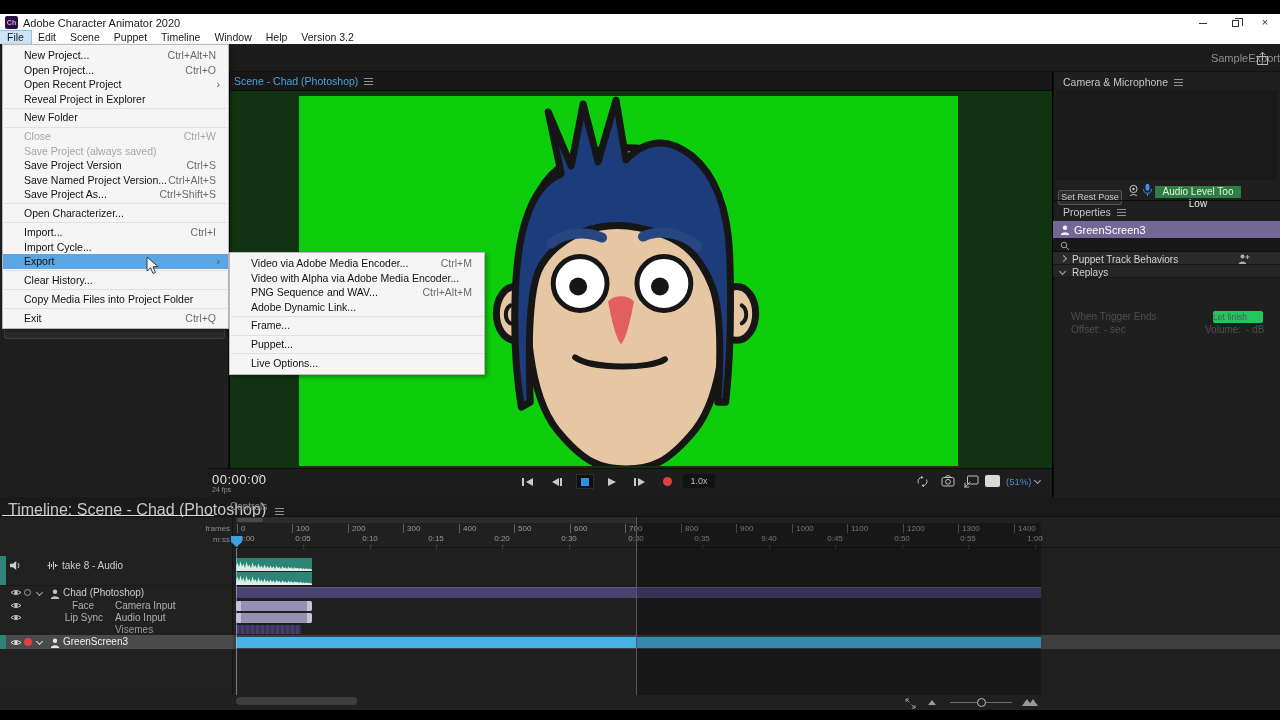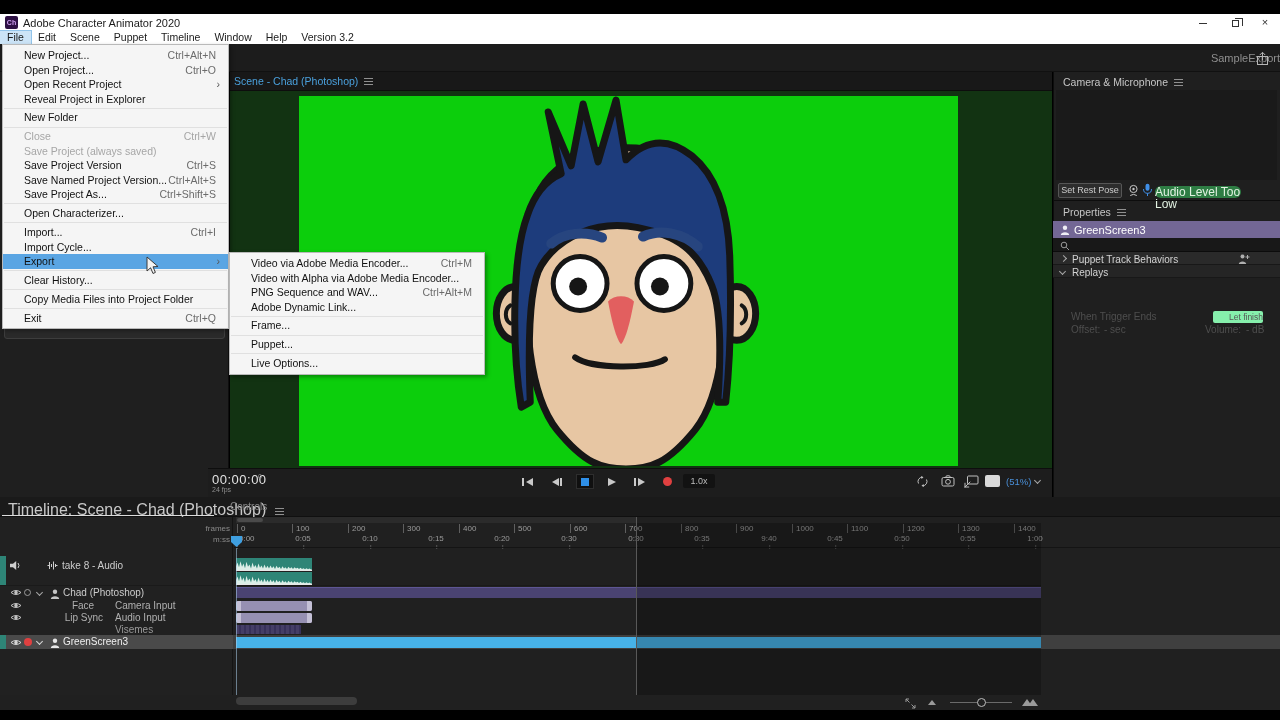--- a/index.html
+++ b/index.html
@@ -56,29 +56,29 @@
   .chev.right{transform:rotate(-45deg)}
 
   
   .leftpanel{left:0;top:72px;width:229px;height:425px;background:#1f1f1f;border-right:1px solid #0e0e0e}
   .searchstub{left:4px;top:326px;width:221px;height:13px;background:#2a2a2a;border:1px solid #3d3d3d;border-radius:3px}
   .droptext{left:0;top:357px;width:229px;text-align:center;font-size:10.5px;color:#9a9a9a;line-height:13px}
 
   
   .rightpanel{left:1053px;top:72px;width:227px;height:425px;background:#1f1f1f;border-left:1px solid #0d0d0d}
   .btn{background:#2d2d2d;border:1px solid #565656;border-radius:2px;color:#cccccc;font-size:9px;text-align:center}
-  .audiobadge{left:1155px;top:186px;width:86px;height:12px;background:#2e7d44;border-radius:6px;color:#e2f2e2;
-              font-size:12px;line-height:12px;}
+  .audiobadge{left:1155px;top:186px;width:86px;height:12px;background:#2e7d44;border-radius:0;color:#e2f2e2;
+              font-size:10px;line-height:12px;text-align:center}
   .proprow-selected{left:1053px;top:221px;width:227px;height:17px;background:#736795}
   .searchrow{left:1053px;top:238px;width:227px;height:14px;background:#181818;border-bottom:1px solid #0c0c0c}
   .behrow{left:1053px;top:252px;width:227px;height:13px;background:#2a2a2a;border-bottom:1px solid #181818}
   .replrow{left:1053px;top:265px;width:227px;height:13px;background:#252525;border-bottom:1px solid #181818}
   .dim{color:#4e4e4e}
-  .dimchip{left:1213px;top:311px;width:50px;height:12px;background:#86efac;border-radius:2px;color:#565656;
-           font-size:8.5px;line-height:12px;text-align:right}
+  .dimchip{left:1213px;top:311px;width:50px;height:12px;background:#22c55e;border-radius:2px;color:#565656;
+           font-size:8.5px;line-height:12px;text-align:left}
 
   
   .tlheader{left:0;top:497px;width:1280px;height:20px;background:#1a1a1a;border-bottom:1px solid #101010}
   .tltab{left:8px;top:501px;font-size:16px;color:#c8c8c8}
   .tltab-underline{left:2px;top:515px;width:212px;height:1px;background:#dcdcdc}
   .tltab2{left:230px;top:501px;font-size:10px;color:#8a8a8a}
   .tlbody{left:0;top:517px;width:1280px;height:193px;background:#202020}
   .headercol{left:0;top:517px;width:233px;height:178px;background:#212121;border-right:1px solid #141414}
   .miniscroll{left:236px;top:517px;width:805px;height:6px;background:#2b2b2b}
   .miniscroll-thumb{left:237px;top:518px;width:26px;height:4px;background:#4a4a4a;border-radius:2px}
@@ -246,21 +246,21 @@
         <path d="M1 12 L6 7 M1 12 V8.2 M1 12 H4.8" stroke-linecap="round"></path>
       </svg>
     </div>
   <div class="abs swatch"></div>
   <div class="abs zoomlvl">(51%)</div>
   <span class="abs chev down" style="left:1035px;top:478px"></span>
 
   <div class="abs rightpanel panel"></div>
   <div class="abs ptitle" style="left:1063px;top:76px"><span>Camera &amp; Microphone</span>&nbsp;&nbsp;<span class="hamb"></span></div>
   <div class="abs" style="left:1056px;top:90px;width:221px;height:90px;background:#1a1a1a"></div>
-  <div class="abs btn" style="left:1058px;top:183px;width:64px;height:15px;line-height:13px">Set Rest Pose</div>
+  <div class="abs btn" style="left:1058px;top:190px;width:64px;height:15px;line-height:13px">Set Rest Pose</div>
   <div class="abs" style="left:1127px;top:184px">
     <svg width="13" height="13" viewBox="0 0 13 13" fill="none" stroke="#c8c8c8">
         <circle cx="6.5" cy="5" r="3.6"></circle>
         <circle cx="6.5" cy="5" r="1.2" fill="#c8c8c8" stroke="none"></circle>
         <path d="M3.2 11.5 Q6.5 9.2 9.8 11.5"></path>
       </svg>
     </div>
   <div class="abs" style="left:1142px;top:183px">
     <svg width="11" height="14" viewBox="0 0 11 14">
         <rect x="3.5" y="0.8" width="4" height="7" rx="2" fill="#3f8fe8"></rect>

